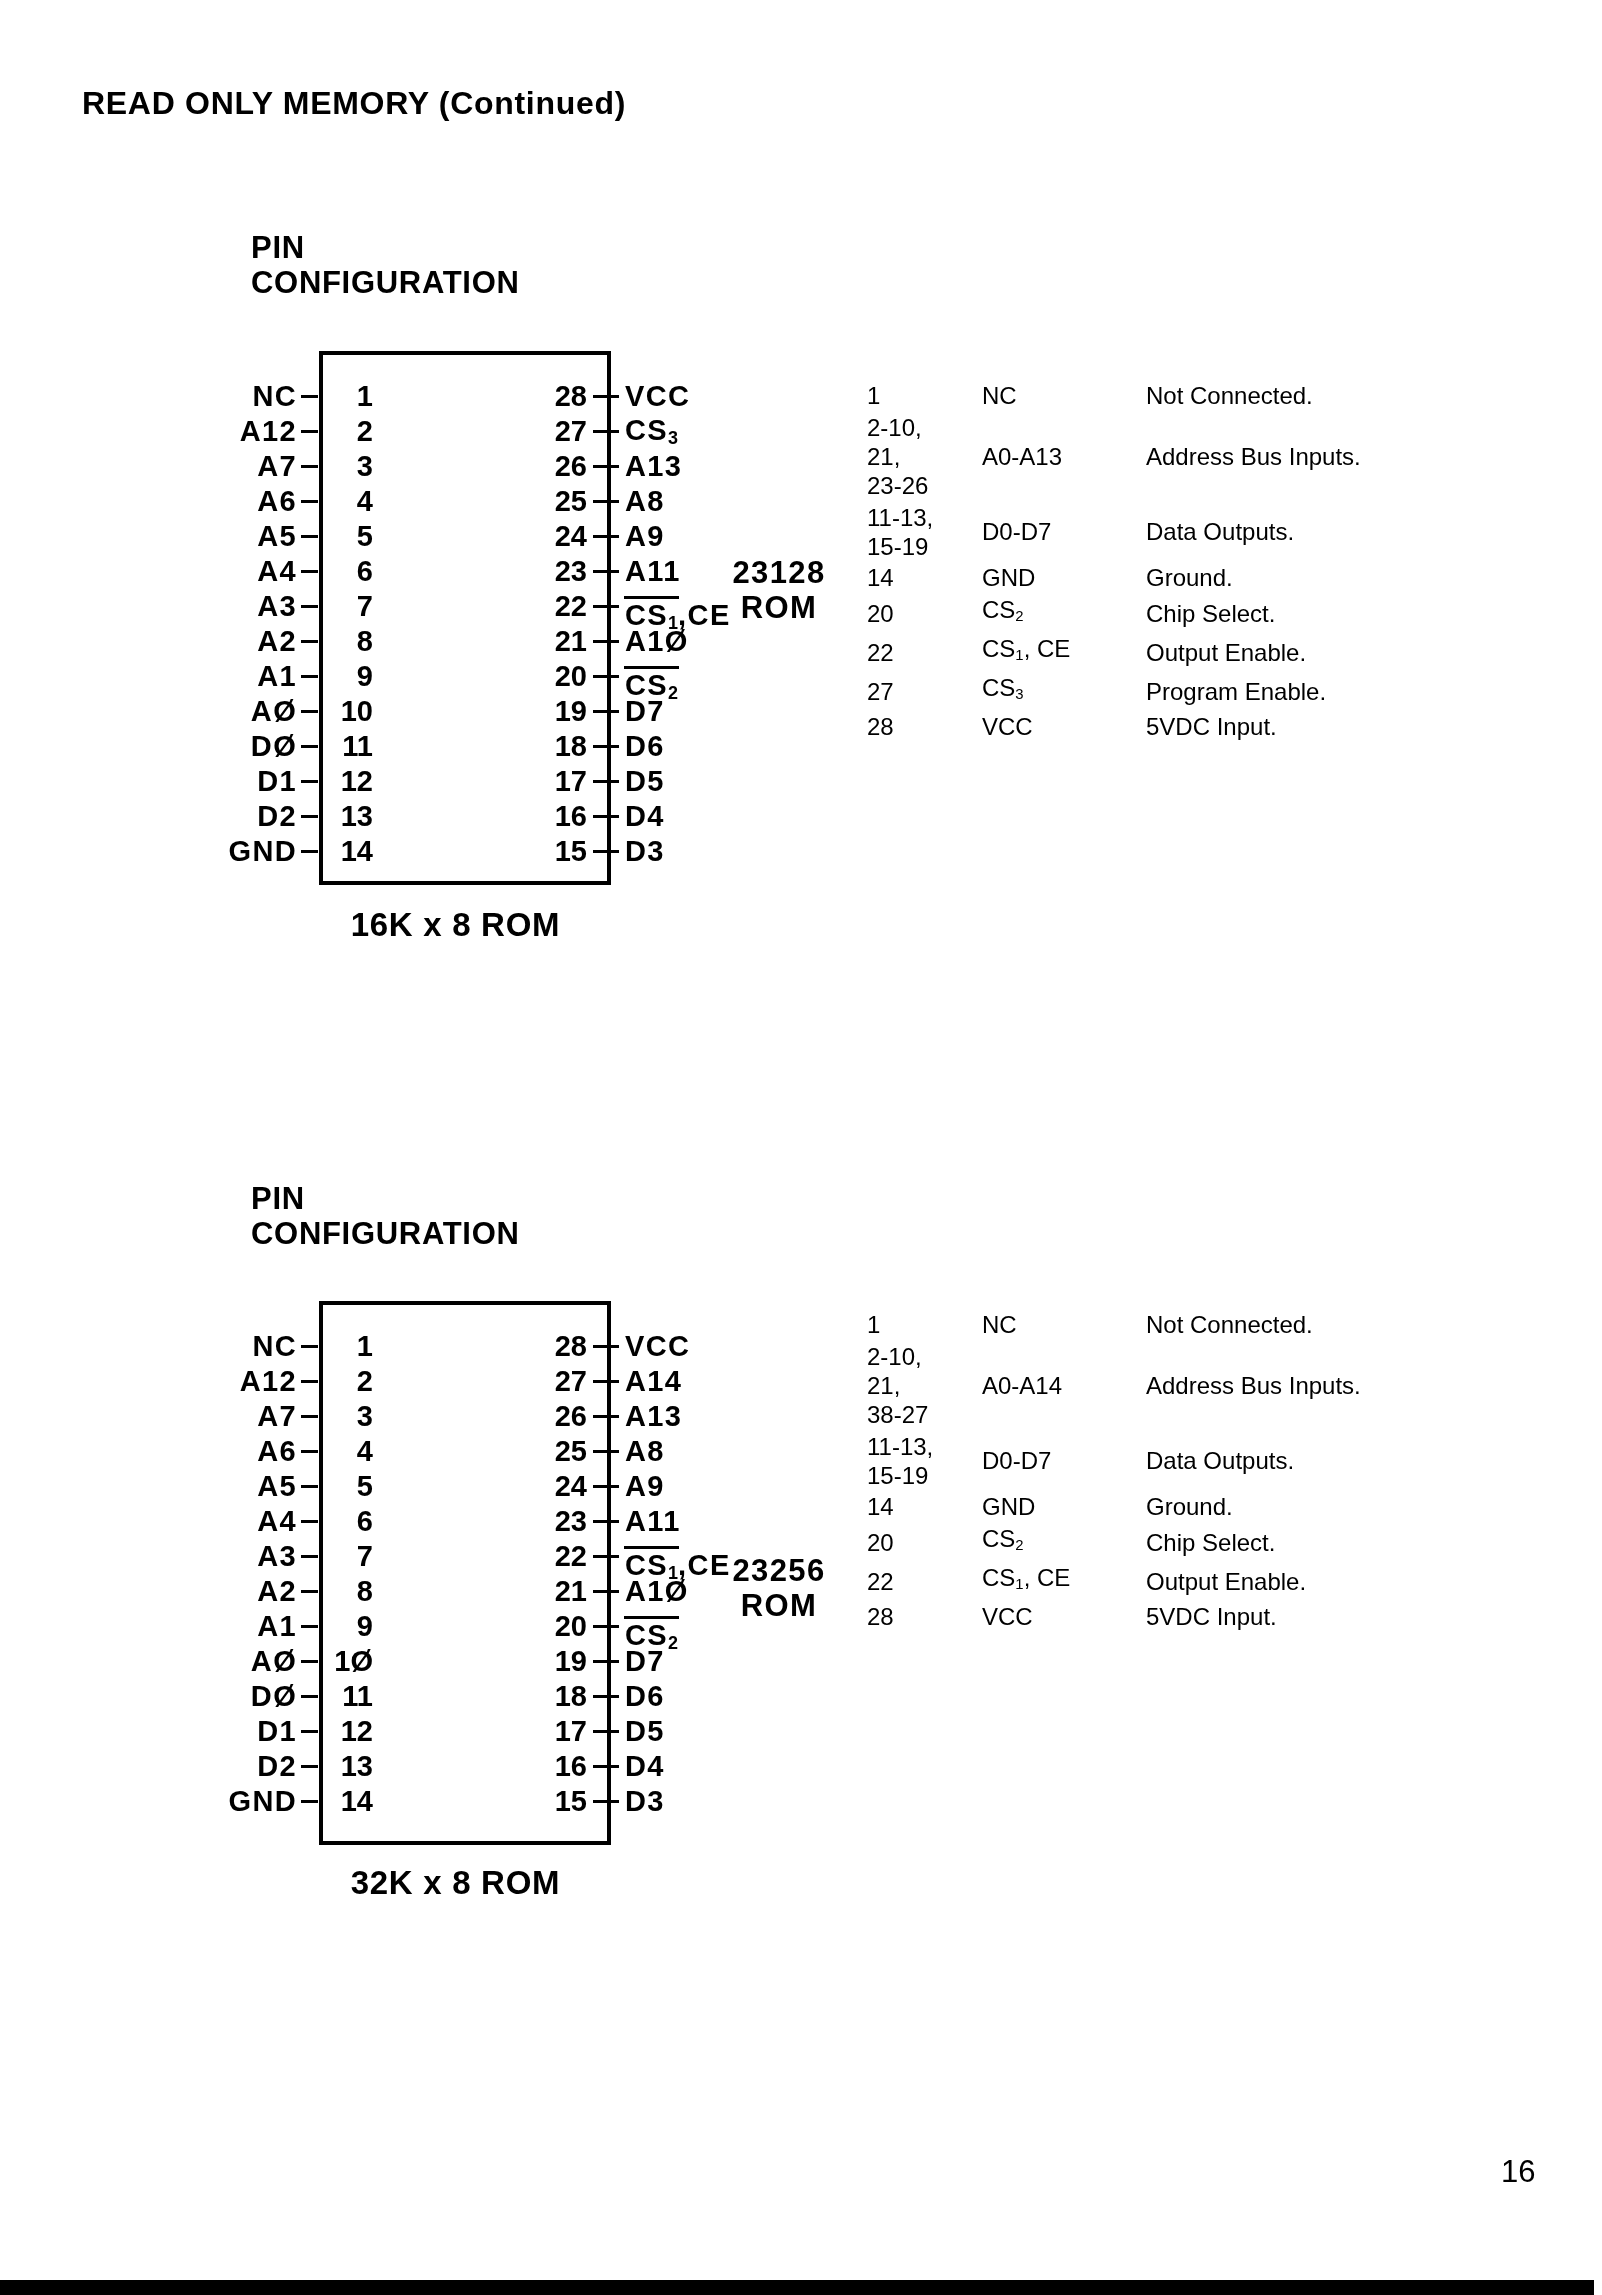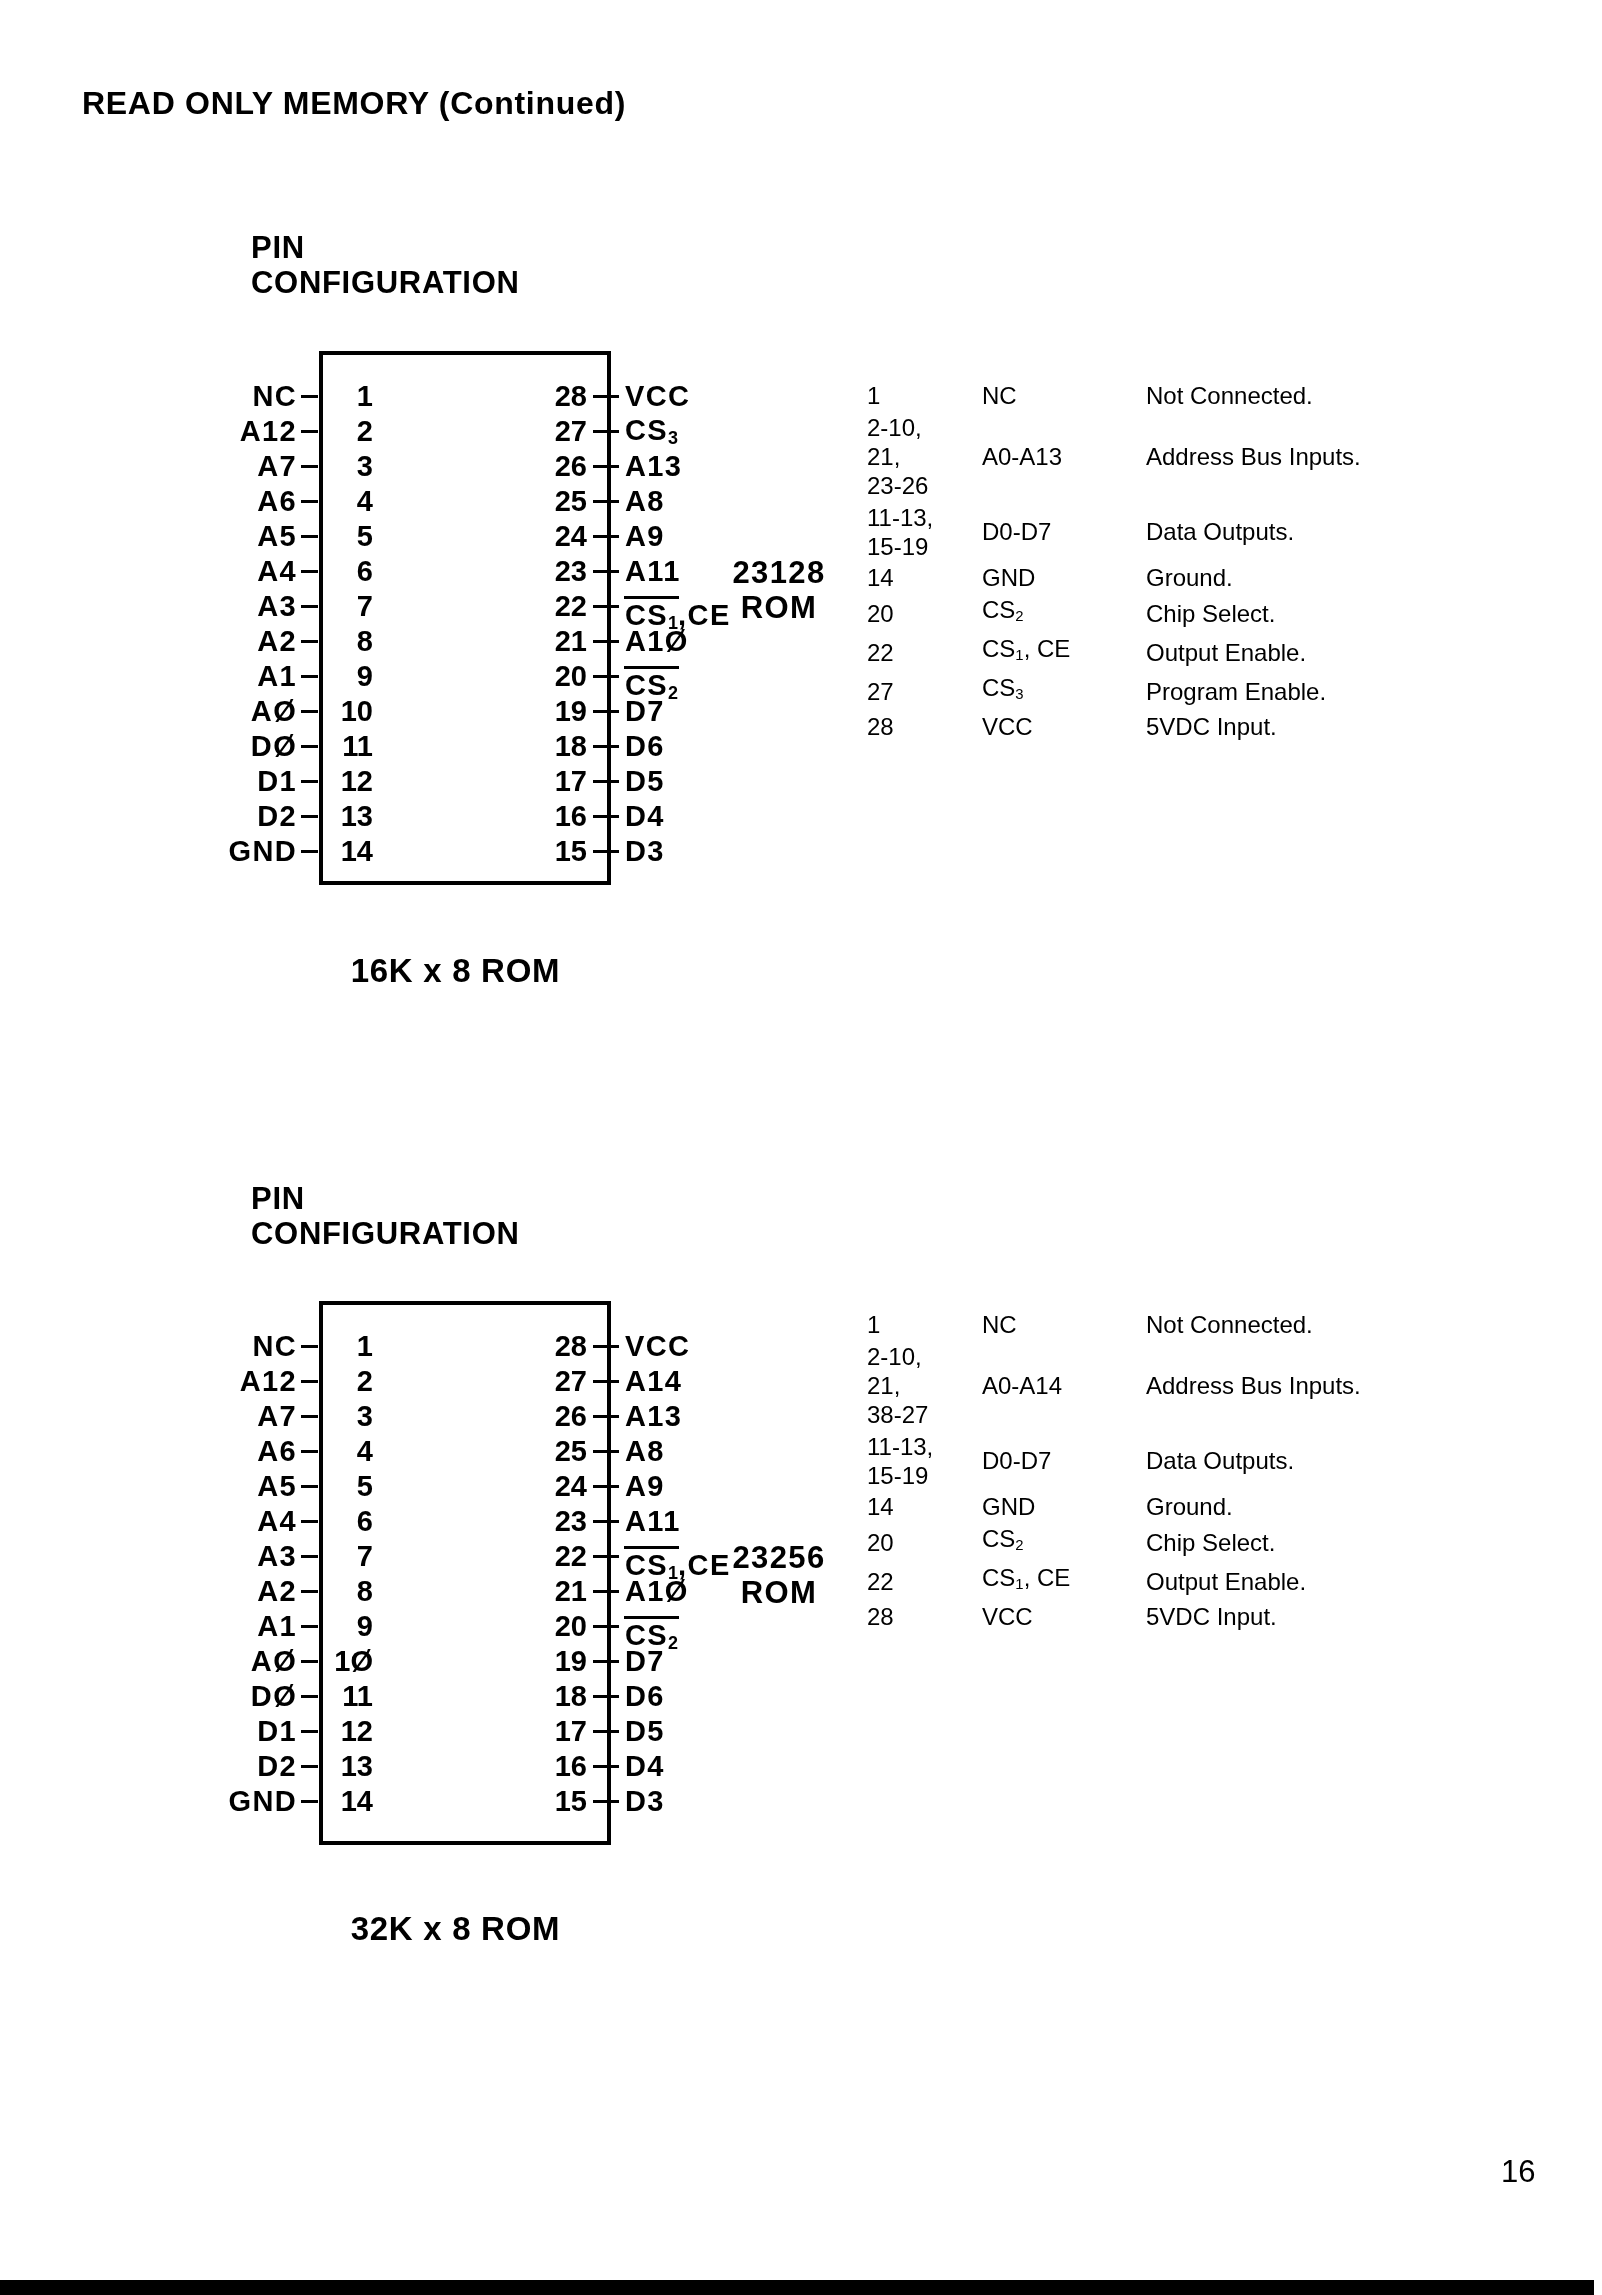--- a/index.html
+++ b/index.html
@@ -23,21 +23,21 @@
   .chip-diagram { position:absolute; left:0; width:1043px; }
   .cd1 { top:351px; height:563px; } .cd2 { top:1301px; height:574px; }
 
   .chip-box { position:absolute; left:319px; top:0; width:264px; border:4.9px solid var(--ink);padding-left:20px; }
   .cd1 .chip-box { height:526px; } .cd2 .chip-box { height:536px; }
 
   .chip-name {
     position:absolute; left:319px; width:274px; text-align:center;
     font-size:31px; font-weight:700; line-height:35px; letter-spacing:1.4px;
   }
-  .cd1 .chip-name { top:200px; } .cd2 .chip-name { top:235px; }
+  .cd1 .chip-name { top:200px; } .cd2 .chip-name { top:248px; }
 
   .pin-col { position:absolute; top:28px; }
   .left-col { left:83px; width:235px; }
   .numbers-left { left:328px; width:45px; text-align:right; }
   .numbers-right { left:515px; width:72px; text-align:right; }
   .right-col { left:593px; width:390px; }
 
   .pin-row { height:35px; display:flex; align-items:center; }
   .lrow { justify-content:flex-end; }
   .num { height:35px; line-height:35px; font-size:29px; font-weight:700; }
@@ -48,21 +48,21 @@
 
   .sub { font-size:0.62em; vertical-align:-0.22em; letter-spacing:0; }
   .ovg { position:relative; display:inline-block;margin-top:19px; }
   .ovg::after {
     content:""; position:absolute; left:-1.4px; right:-1.4px; top:-2.8px; height:3.5px;
     background:var(--ink);
   }
 
   .caption {
     position:absolute; left:247px; width:417px; text-align:center;
-    font-size:33px; font-weight:700; letter-spacing:0.7px; white-space:nowrap;margin-top:46px;
+    font-size:33px; font-weight:700; letter-spacing:0.7px; white-space:nowrap;
   }
   .cap1 { top:906px; } .cap2 { top:1864px; }
 
   .pin-table { position:absolute; left:867px; width:668px; font-size:24px; }
   .pt1 { top:381px; } .pt2 { top:1310px; }
   .trow { display:flex; align-items:center; margin-bottom:2.8px; }
   .tpins { width:115px; }
   .tpins div { line-height:29px; white-space:nowrap; }
   .tsig { width:164px; line-height:29px; white-space:nowrap; }
   .tdesc { flex:1; line-height:29px; white-space:nowrap; }

